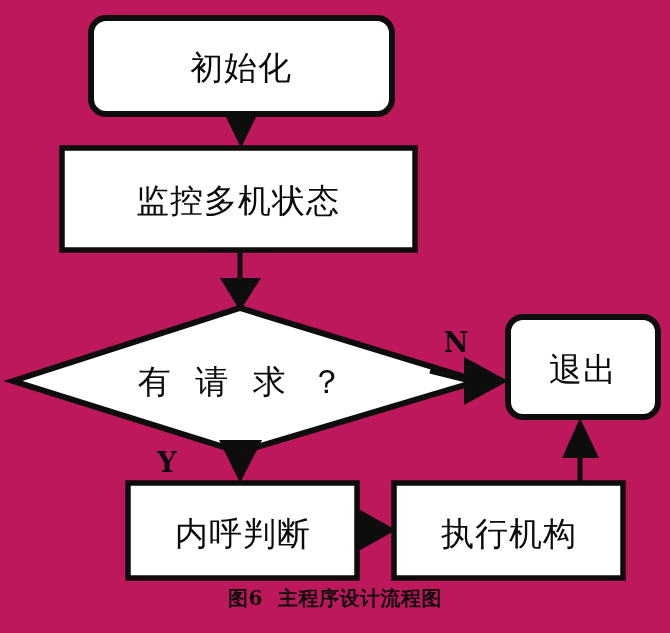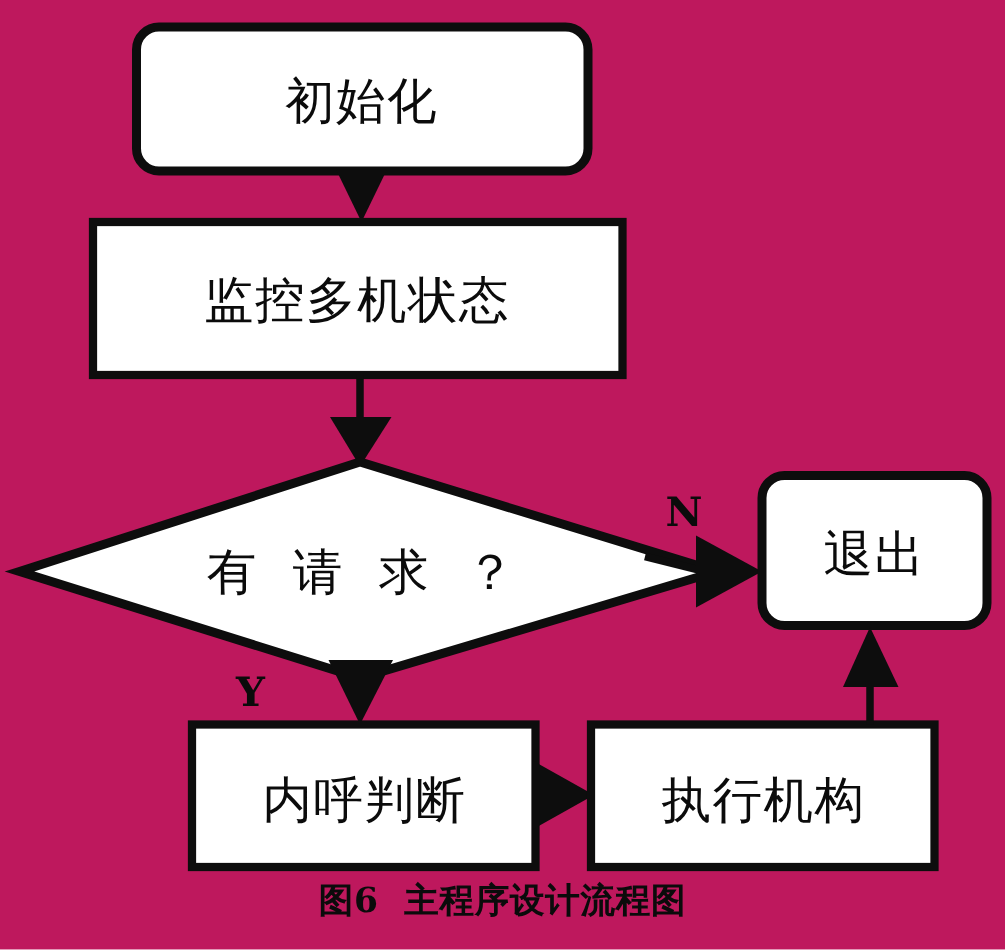--- a/index.html
+++ b/index.html
@@ -55,21 +55,21 @@
     text-anchor: middle;
     dominant-baseline: central;
   }
   .figure-caption {
     position: absolute;
     left: 0;
     right: 0;
     top: 585px;
     text-align: center;
     font-family: "DejaVu Serif", "Liberation Serif", serif;
-    font-size: 23px;
+    font-size: 20px;
     font-weight: 700;
     color: #0b0b0b;
     letter-spacing: 0.5px;
     white-space: pre;
   }
 </style>
 </head>
 <body>
 
 <div id="page">

